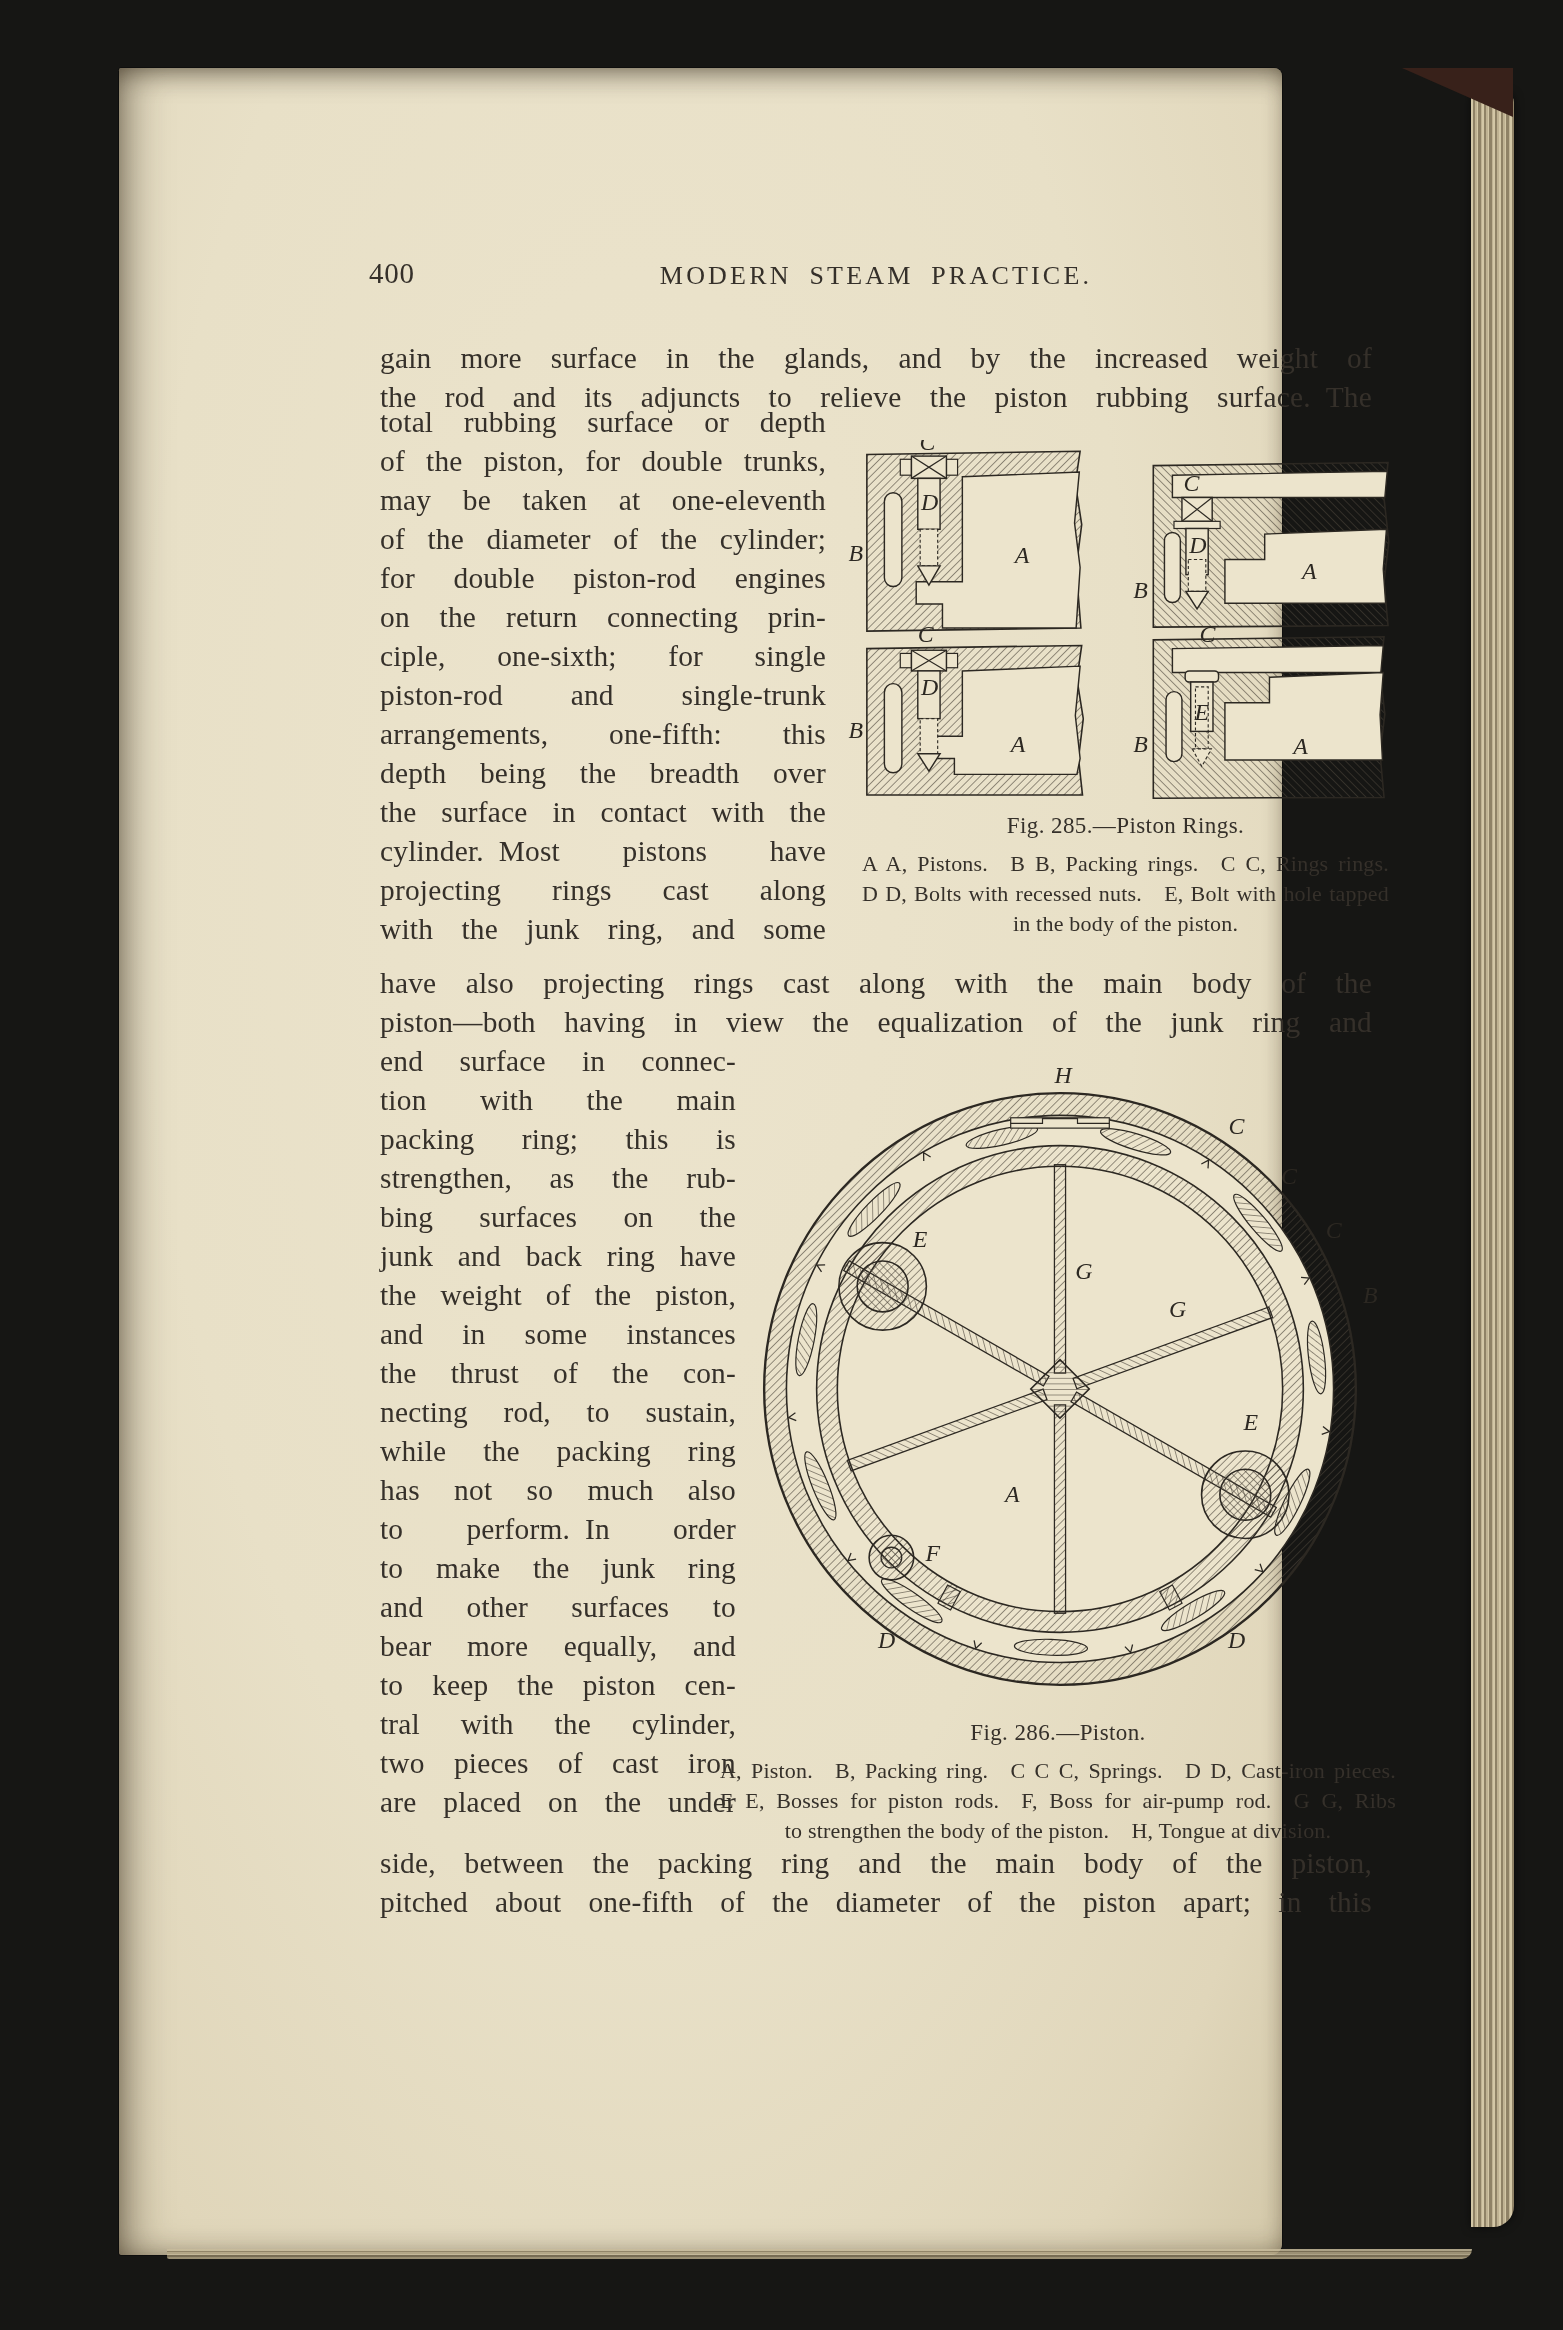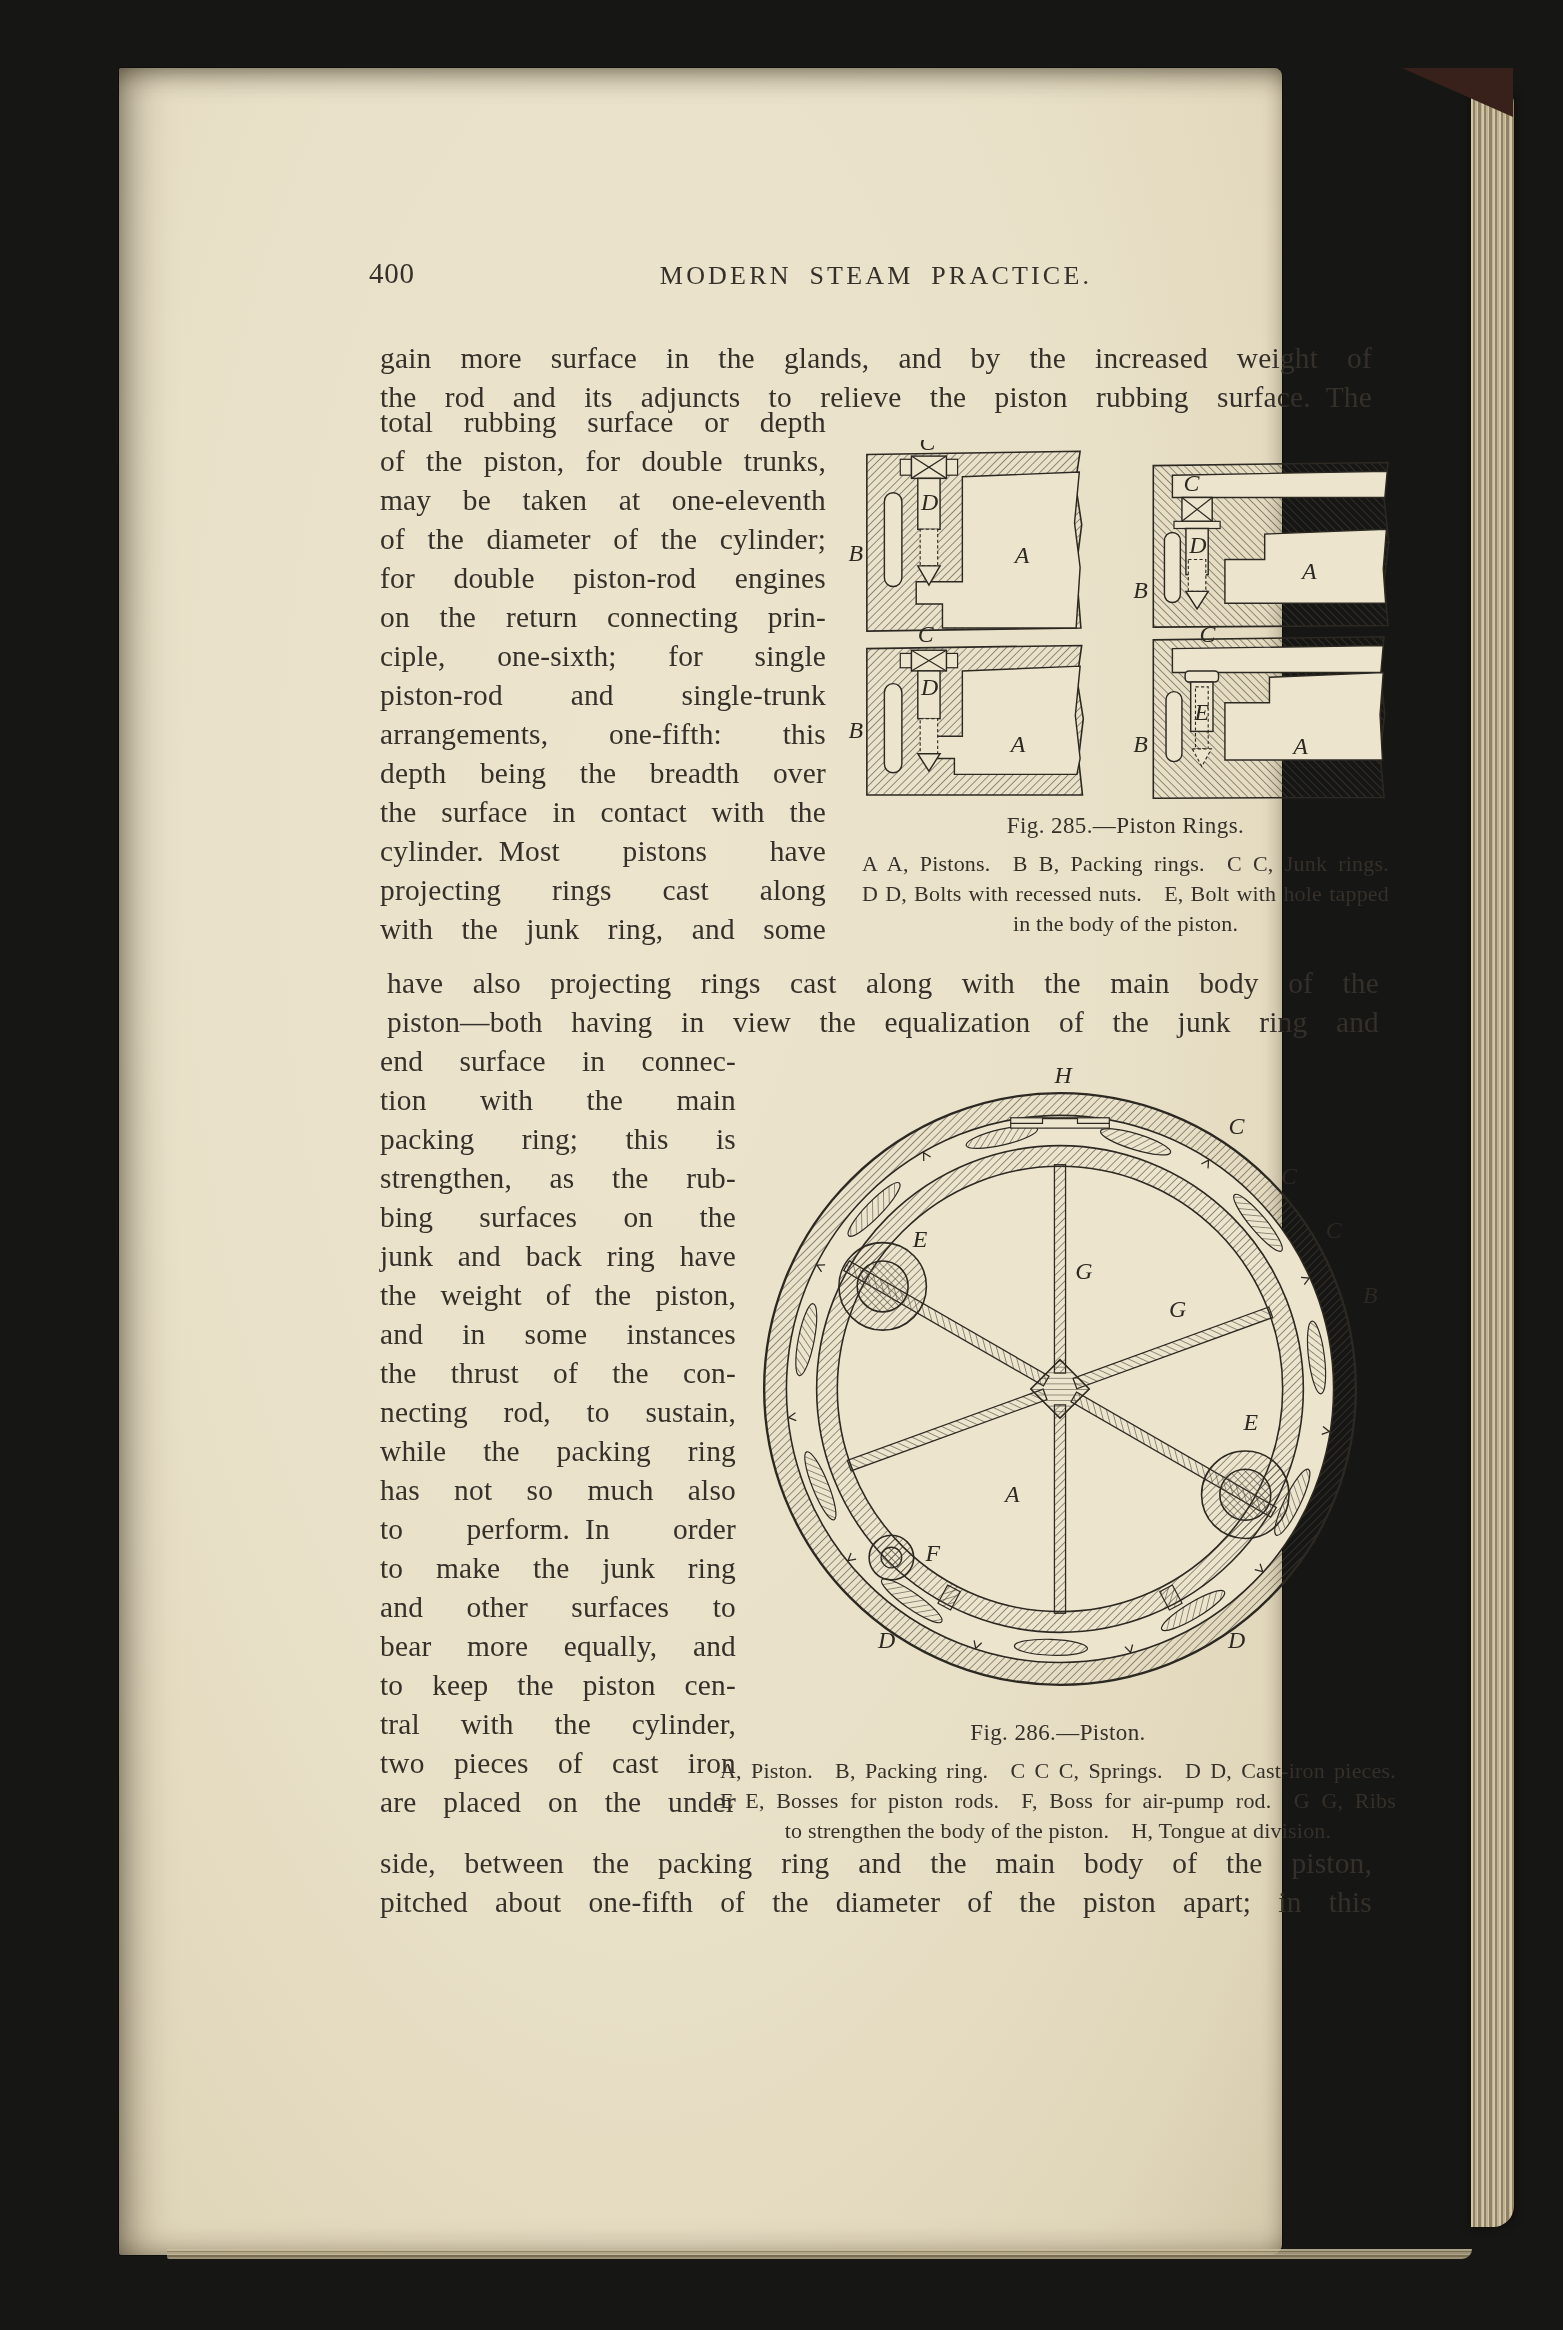--- a/index.html
+++ b/index.html
@@ -21,21 +21,21 @@
   .bottom-stack{position:absolute;left:167px;top:2249px;width:1305px;height:10.3px;
         background:repeating-linear-gradient(180deg,#c8bc9c 0 1.6px,#8a7d60 1.6px 3.2px,#b3a685 3.2px 4.8px);
         border-radius:0 0 22px 4.8px;opacity:.85;}
   .header-num{position:absolute;left:250px;top:189px;font-size:29px;color:#35302a;letter-spacing:0.8px;}
   .header-title{position:absolute;left:261px;top:193px;width:992px;text-align:center;
         font-size:26px;color:#35302a;letter-spacing:3.2px;word-spacing:8px;}
   .tblock{position:absolute;font-size:29.4px;color:#35302a;letter-spacing:0.2px;}
   .tblock .tline{line-height:39px;text-align:justify;text-align-last:justify;}
   .p1{left:261px;top:271px;width:992px;font-family:Liberation Serif, serif;}
   .col1{left:261px;top:335px;width:446px;}
-  .mid{left:268px;top:896px;width:992px;}
+  .mid{left:261px;top:896px;width:992px;}
   .col2{left:261px;top:974px;width:356px;}
   .bottom{left:261px;top:1776px;width:992px;}
   
   .fig285-svg{position:absolute;left:724px;top:372px;}
   .fig286-svg{position:absolute;left:591px;top:979px;}
   .cap{position:absolute;color:#35302a;}
   .cap .cap-title{text-align:center;font-size:23px;margin-bottom:9.6px;letter-spacing:0.4px;}
   .cap .capline{font-size:22px;line-height:30px;text-align:justify;text-align-last:justify;letter-spacing:0.2px;}
   .cap .capline:last-child{text-align:center;text-align-last:center;}
   .cap285{left:732px;top:745px;width:549px;padding:0 11px;box-sizing:border-box;}
@@ -178,21 +178,21 @@
         <text x="458" y="254" text-anchor="middle">C</text>
         <text x="451" y="352" text-anchor="middle">E</text>
         <text x="374" y="392" text-anchor="middle">B</text>
         <text x="575" y="395" text-anchor="middle">A</text>
       </g>
     </svg>
 
     <div class="cap cap285">
       <div class="cap-title">Fig. 285.—Piston Rings.</div>
       <div>
-          <div class="capline">A A, Pistons. B B, Packing rings. C C, Junk rings.</div>
+          <div class="capline">A A, Pistons. B B, Packing rings. C C, Rings rings.</div>
           <div class="capline">D D, Bolts with recessed nuts. E, Bolt with hole tapped</div>
           <div class="capline">in the body of the piston.</div>
         </div>
     </div>
 
     <svg class="fig286-svg" width="700" height="676" viewBox="-440 -430 880 850">
       <defs>
         <pattern id="hA2" width="7" height="7" patternUnits="userSpaceOnUse" patternTransform="rotate(45)">
           <line x1="0" y1="0" x2="0" y2="7" stroke="#4a4338" stroke-width="1.4"></line>
         </pattern>

